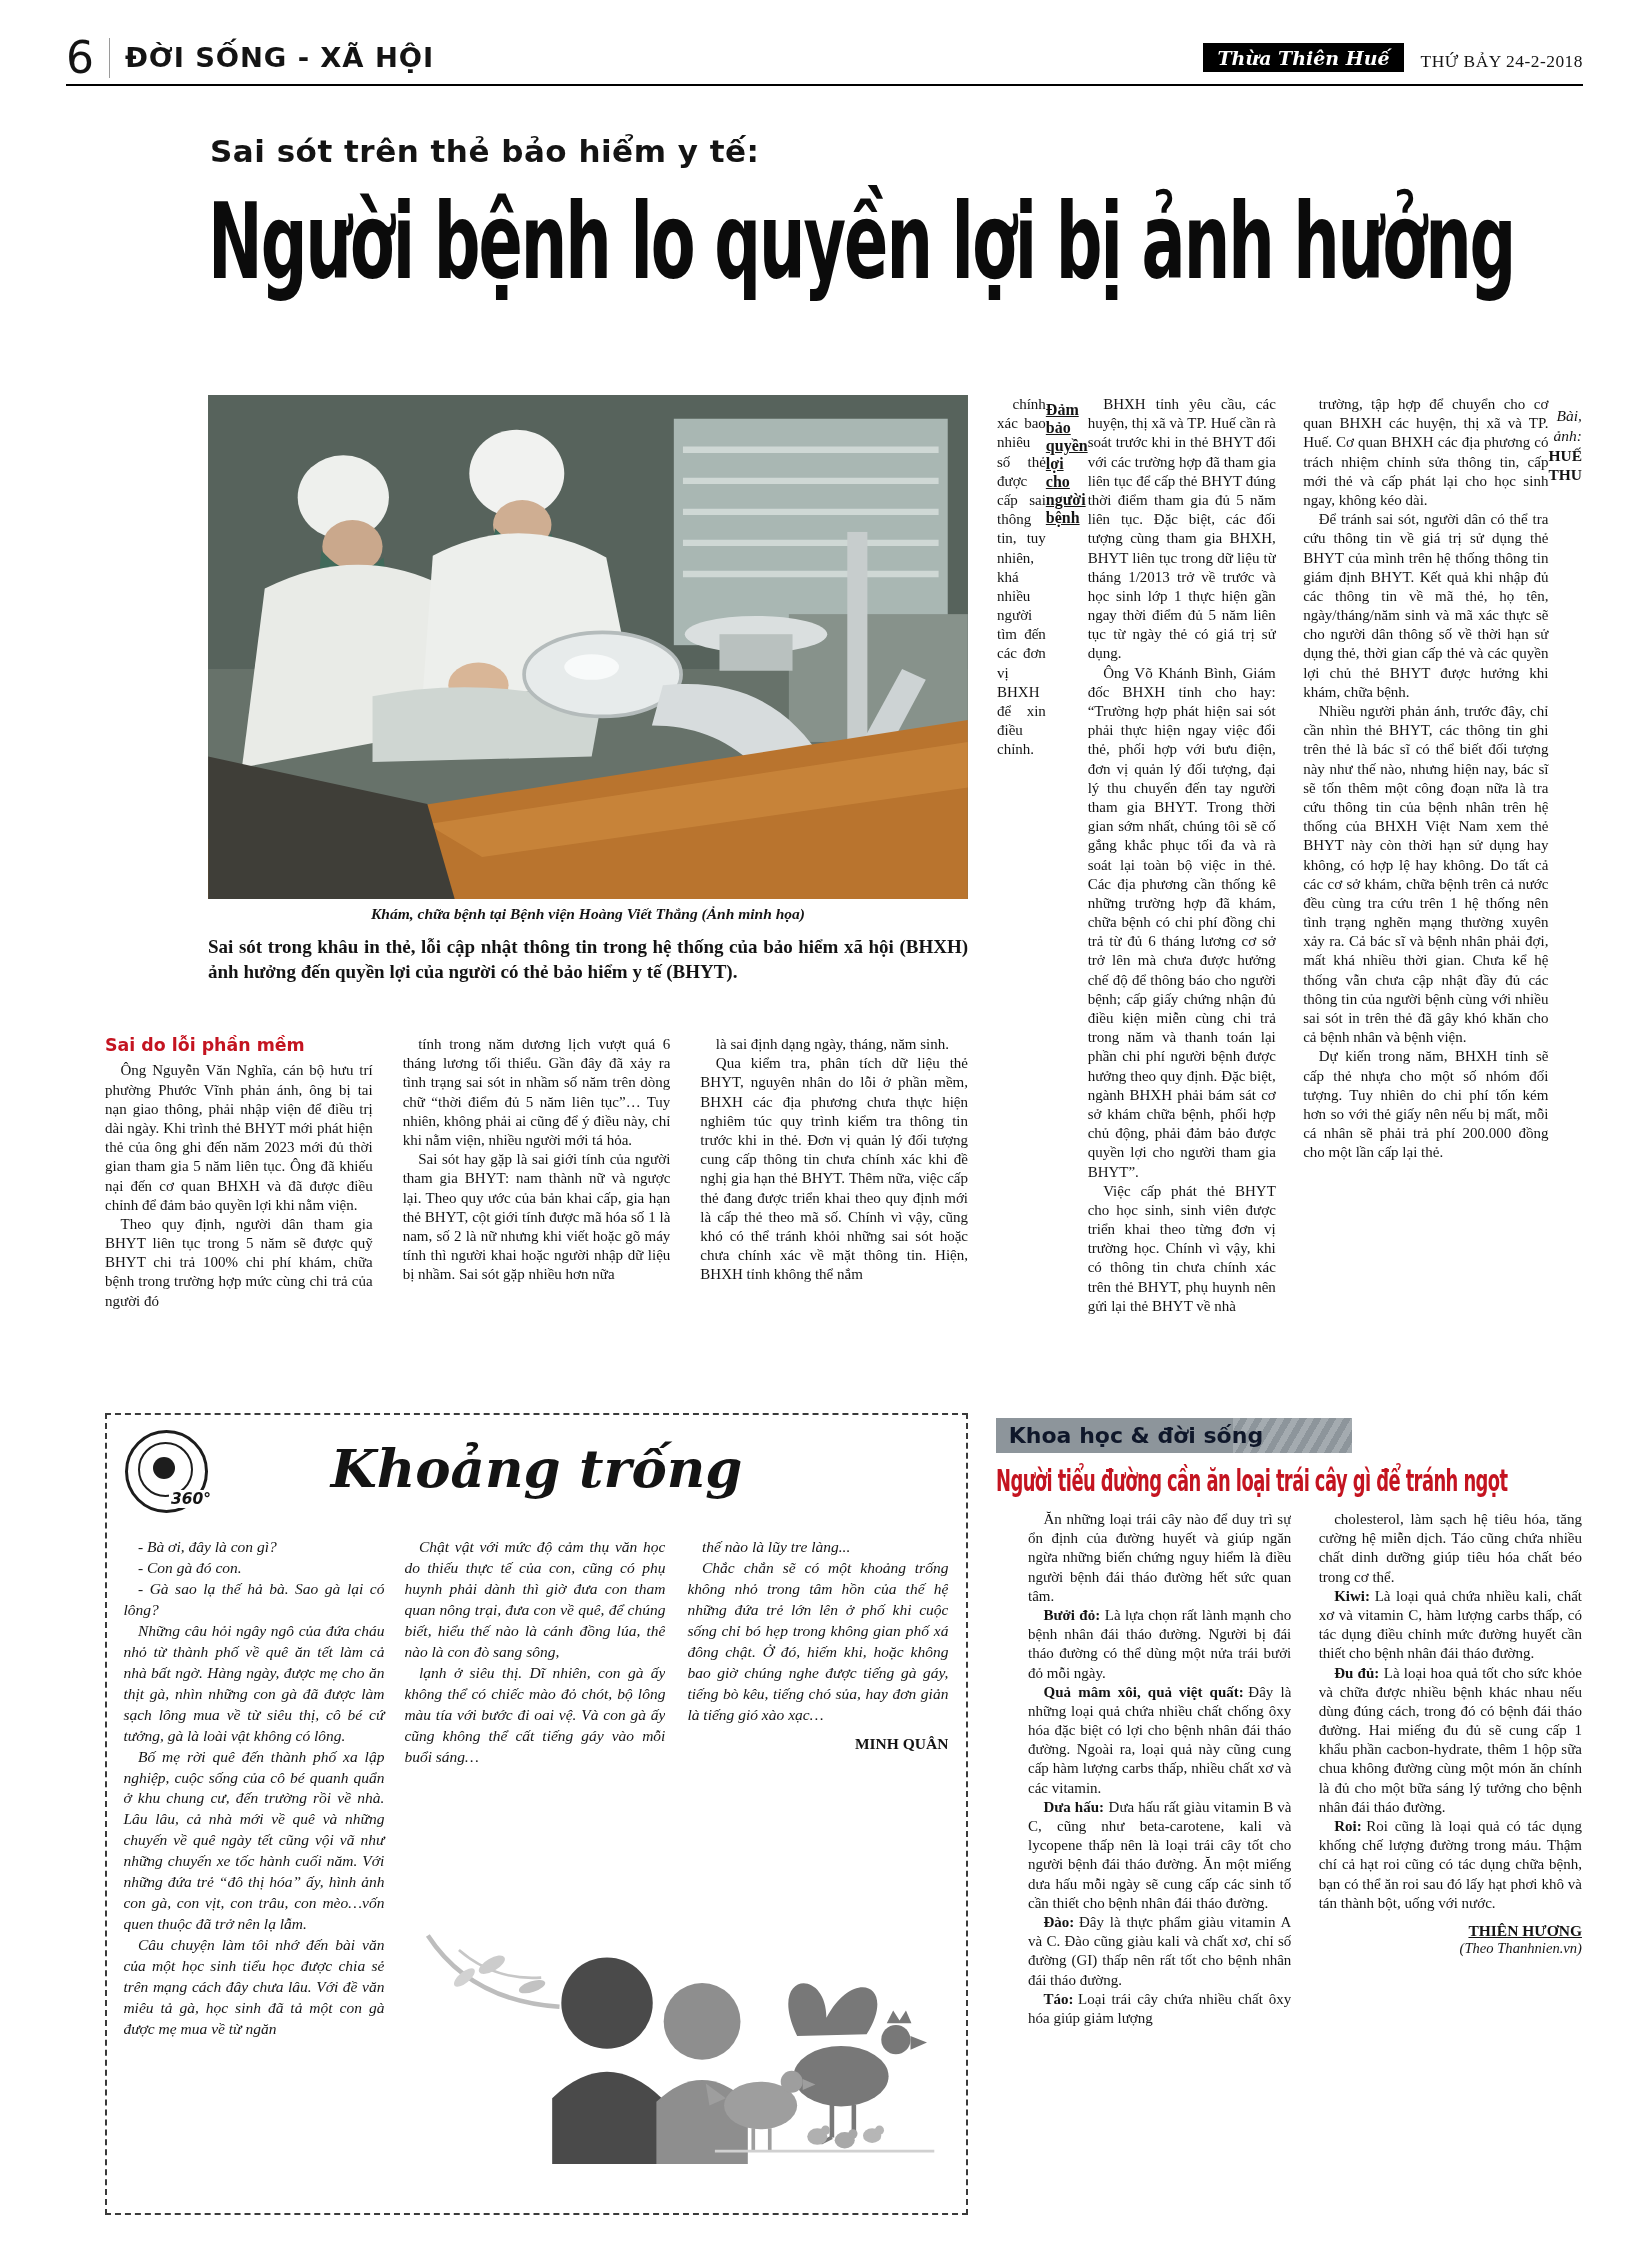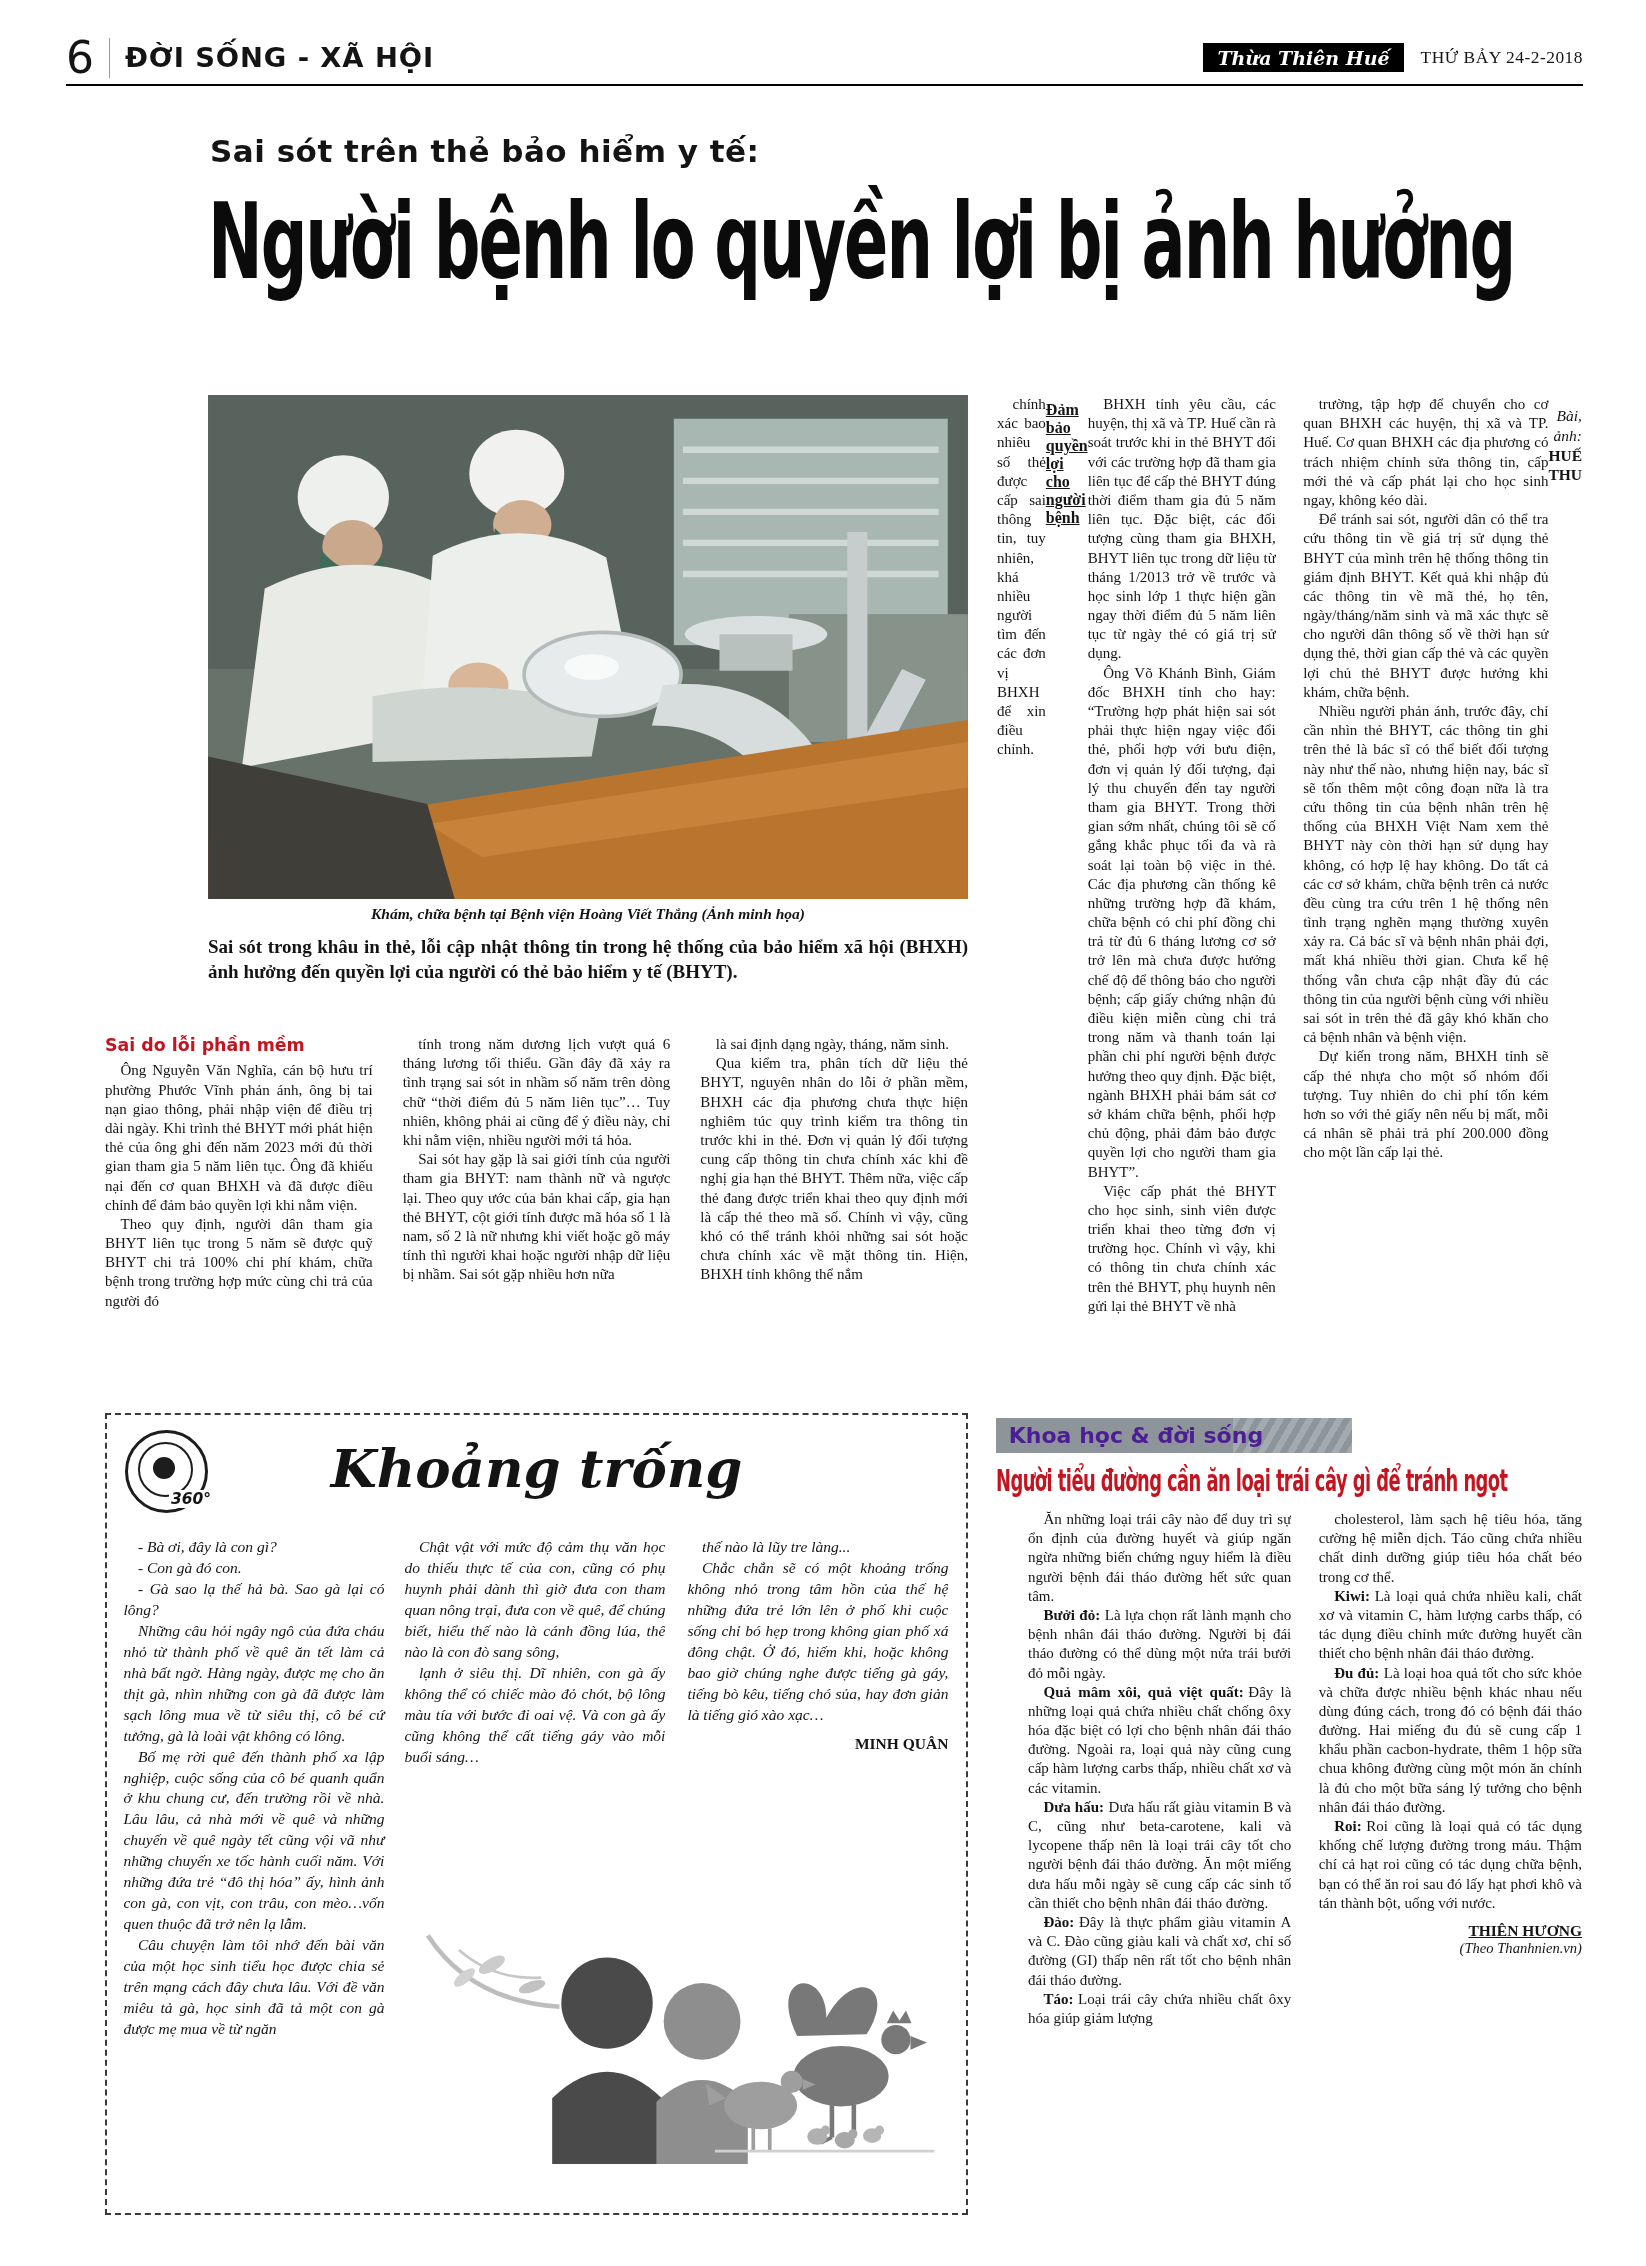--- a/index.html
+++ b/index.html
@@ -7,21 +7,21 @@
   .page{position:relative;width:1647px;height:2267px;background:#fff;overflow:hidden;
         font-family:"Liberation Serif",serif;color:#141414;margin:0 auto;}
 
   
   .header{position:absolute;left:66px;right:64px;top:31px;height:53px;
           border-bottom:2.7px solid #000;display:flex;align-items:center;justify-content:space-between;}
   .h-left{display:flex;align-items:center;gap:14.6px;}
   .pagenum{font:400 44px "DejaVu Sans",sans-serif;line-height:1;}
   .h-div{width:1.8px;height:40px;background:#9a9a9a;}
   .section-title{font:700 27.4px "DejaVu Sans",sans-serif;letter-spacing:0.9px;}
-  .h-right{display:flex;align-items:center;gap:16.4px;}
+  .h-right{display:flex;align-items:flex-end;gap:16.4px;}
   .masthead{background:#000;color:#fff;font:italic 700 19px "DejaVu Serif",serif;padding:3.7px 14.6px;}
   .pubdate{font:400 17.4px "Liberation Serif",serif;letter-spacing:0.5px;}
 
   
   .kicker{position:absolute;left:210px;top:133px;font:700 31px "DejaVu Sans",sans-serif;letter-spacing:0.5px;}
   .headline{position:absolute;left:208px;top:183px;width:1380px;height:128px;}
   .headline-inner{display:inline-block;white-space:nowrap;font:800 86px "DejaVu Sans",sans-serif;
                   letter-spacing:-2.7px;transform:scale(.76,1.22);transform-origin:0 10%;color:#0b0b0b;}
 
   .article{position:absolute;left:105px;top:395px;width:1477px;height:998px;}
@@ -63,21 +63,21 @@
   .f-right-cols{display:flex;gap:22px;height:369px;overflow:hidden;}
   .f-rcol{width:261px;overflow:hidden;}
   .f-byline{text-align:right;font:700 15.5px "Liberation Serif",serif;font-style:normal;margin-top:9.1px;}
   .f-illus{margin-top:12.8px;height:245px;}
 
   
   .science{position:absolute;left:996px;top:1418px;width:586px;}
   .sci-banner{position:relative;width:356px;height:35px;background:#8d959b;display:flex;align-items:center;overflow:hidden;}
   .sci-stripes{position:absolute;right:0;top:0;width:119px;height:100%;
                background:repeating-linear-gradient(120deg,#a4abb0 0 6.4px,#8d959b 6.4px 12.8px);}
-  .sci-banner-label{position:relative;color:#4c1d95;font:700 22px "DejaVu Sans",sans-serif;padding-left:12.8px;}
+  .sci-banner-label{position:relative;color:#0f172a;font:700 22px "DejaVu Sans",sans-serif;padding-left:12.8px;}
   .sci-headline{margin-top:11px;height:35px;}
   .sci-headline-inner{display:inline-block;white-space:nowrap;color:#c41420;
                       font:800 28px "DejaVu Sans",sans-serif;letter-spacing:-0.9px;
                       transform:scale(.64,1.05);transform-origin:0 0;}
   .sci-cols{display:flex;gap:27.4px;margin-top:11px;height:704px;overflow:hidden;margin-left:32px;}
   .s-col{width:279px;overflow:hidden;display:flex;flex-direction:column;}
   .plead{font-weight:700;padding-right:4.6px;font-style:normal;}
   .sci-byline{text-align:right;font:700 15.5px "Liberation Serif",serif;margin-top:9.1px;text-decoration:underline;}
   .sci-source{text-align:right;font:italic 14.6px "Liberation Serif",serif;}
 </style>

